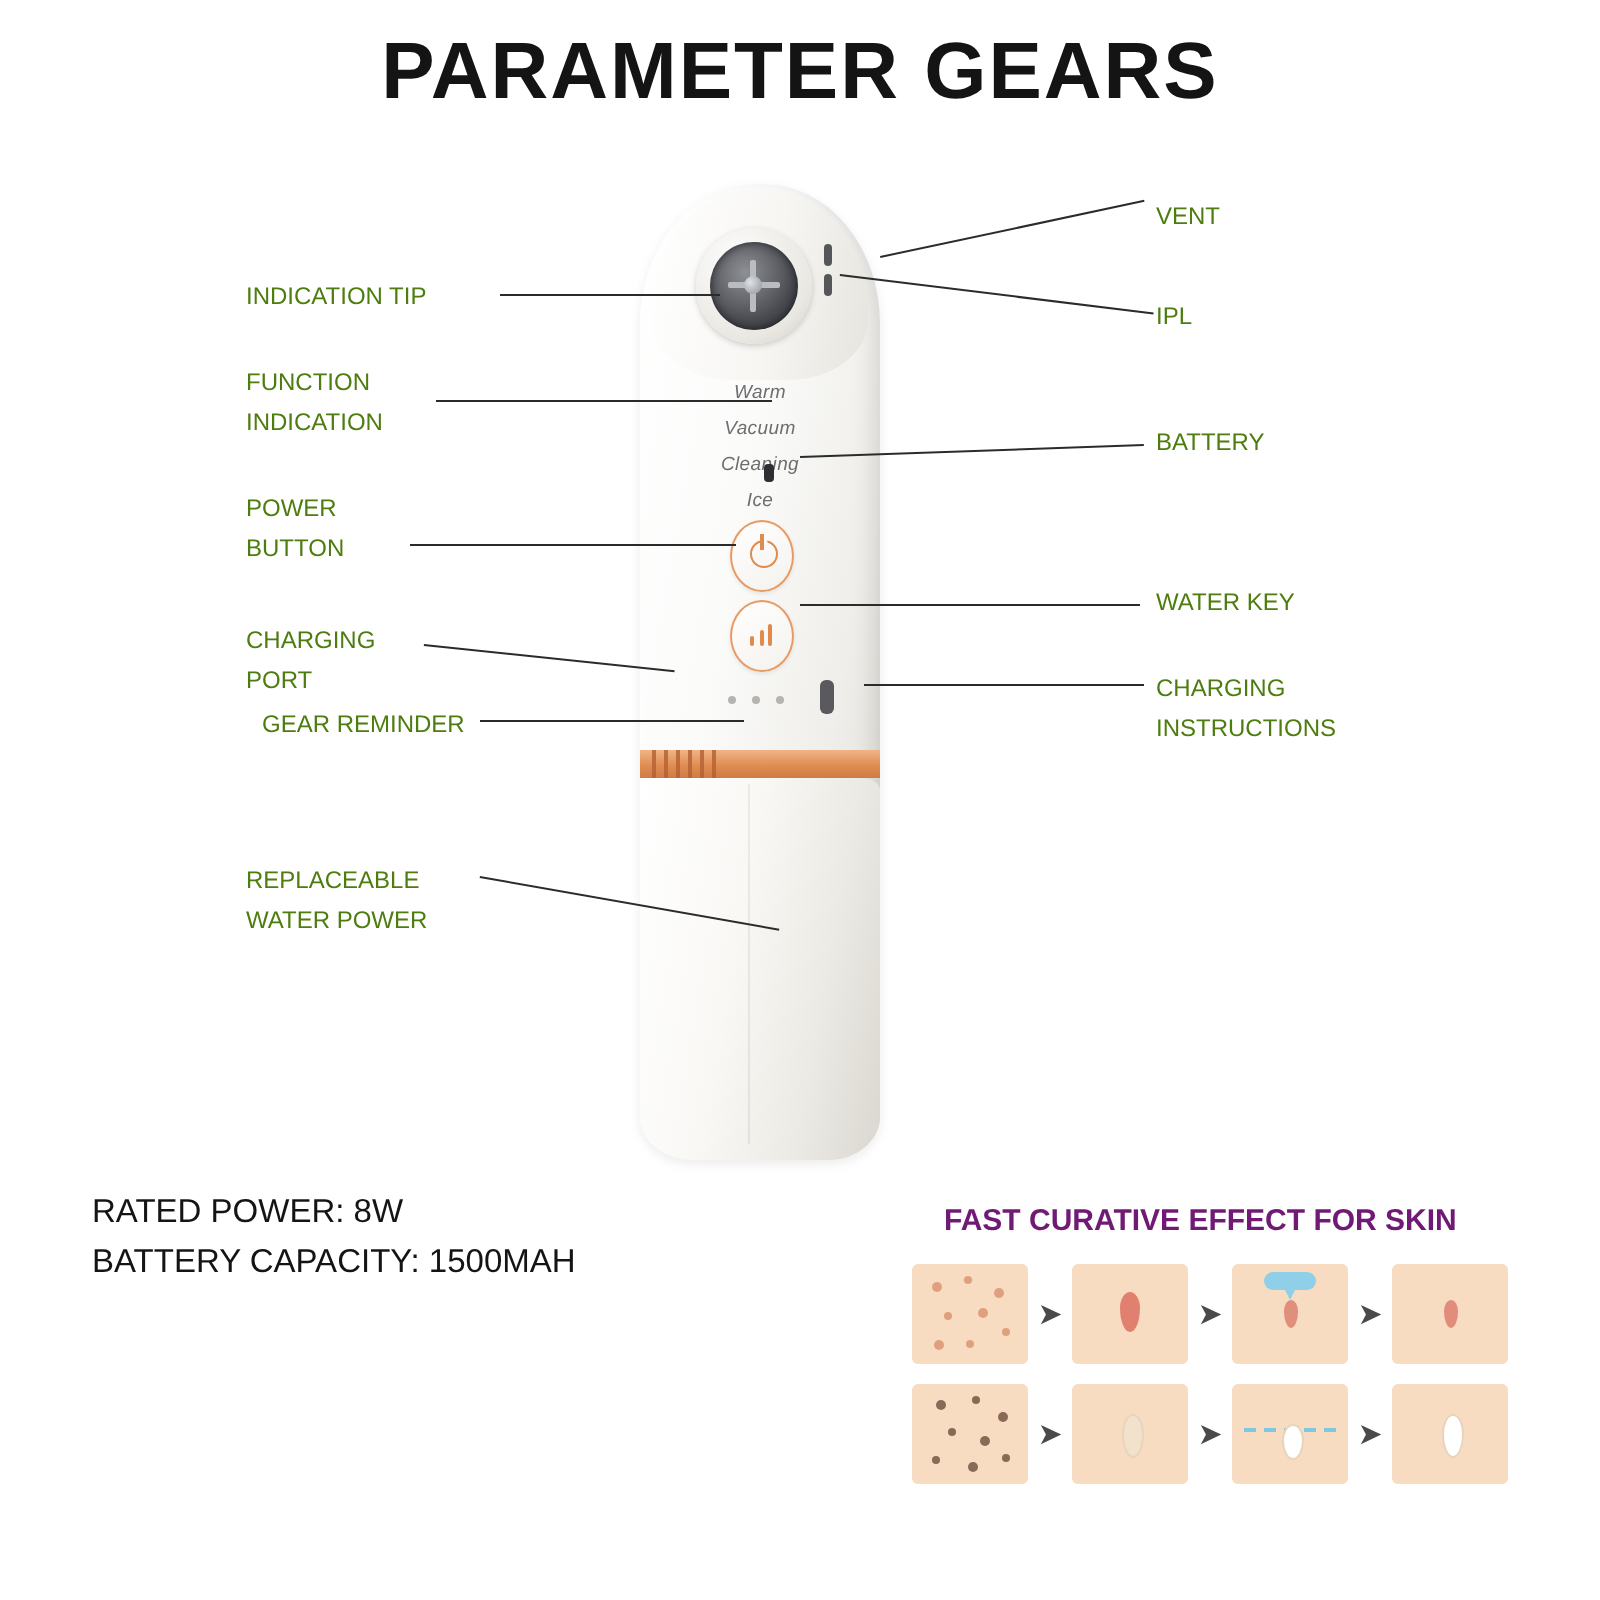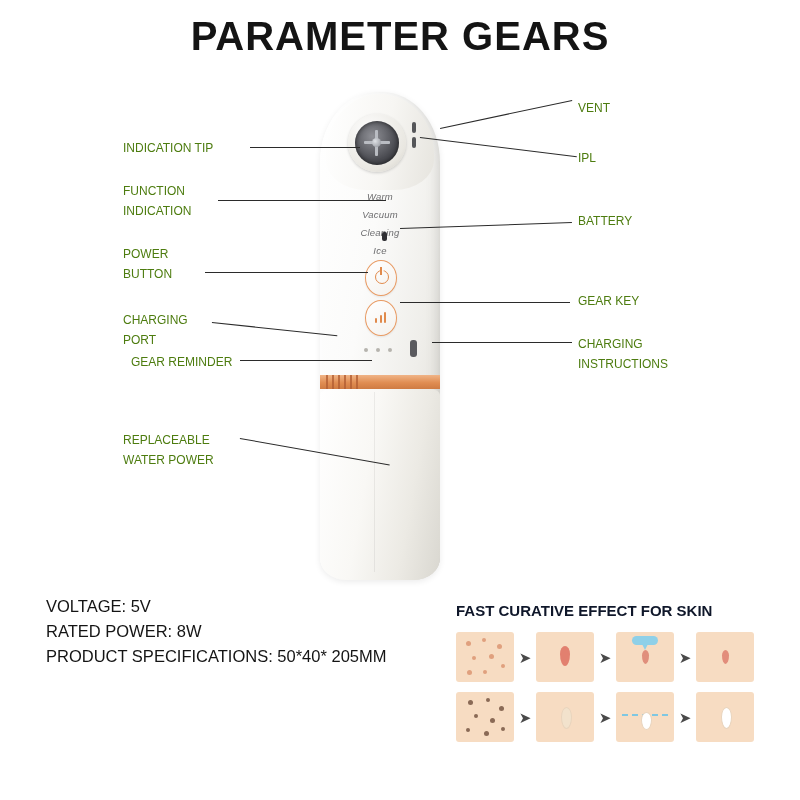--- a/index.html
+++ b/index.html
@@ -232,25 +232,25 @@
     left: 46px;
     top: 594px;
     font-size: 16.5px;
     line-height: 25px;
     color: #141414;
   }
 
   
   .effect-title {
     position: absolute;
-    left: 456px;
+    left: 472px;
     top: 602px;
     font-size: 15px;
     font-weight: bold;
-    color: #0f172a;
+    color: #701a75;
   }
   .effect-grid {
     position: absolute;
     left: 456px;
     top: 632px;
     width: 316px;
   }
   .effect-row {
     display: flex;
     align-items: center;
@@ -395,31 +395,30 @@
 
 <div class="label right" style="left:578px; top:98px;">VENT</div>
 <div class="leader" style="left:440px; top:128px; width:135px; transform: rotate(-12deg);"></div>
 
 <div class="label right" style="left:578px; top:148px;">IPL</div>
 <div class="leader" style="left:420px; top:137px; width:158px; transform: rotate(7deg);"></div>
 
 <div class="label right" style="left:578px; top:211px;">BATTERY</div>
 <div class="leader" style="left:400px; top:228px; width:172px; transform: rotate(-2deg);"></div>
 
-<div class="label right" style="left:578px; top:291px;">GEAR KEY</div>
+<div class="label right" style="left:578px; top:291px;">WATER KEY</div>
 <div class="leader" style="left:400px; top:302px; width:170px;"></div>
 
 <div class="label right" style="left:578px; top:334px;">CHARGING
 INSTRUCTIONS</div>
 <div class="leader" style="left:432px; top:342px; width:140px;"></div>
 
 <div class="specs">
-  <div>VOLTAGE: 5V</div>
   <div>RATED POWER: 8W</div>
-  <div>PRODUCT SPECIFICATIONS: 50*40* 205MM</div>
+  <div>BATTERY CAPACITY: 1500MAH</div>
 </div>
 
 <div class="effect-title">FAST CURATIVE EFFECT FOR SKIN</div>
 
 <div class="effect-grid">
 
   <div class="effect-row">
     <div class="cell skin-light">
       <span class="dot-spot" style="left:10px; top:9px;  width:5px; height:5px;"></span>
       <span class="dot-spot" style="left:26px; top:6px;  width:4px; height:4px;"></span>

